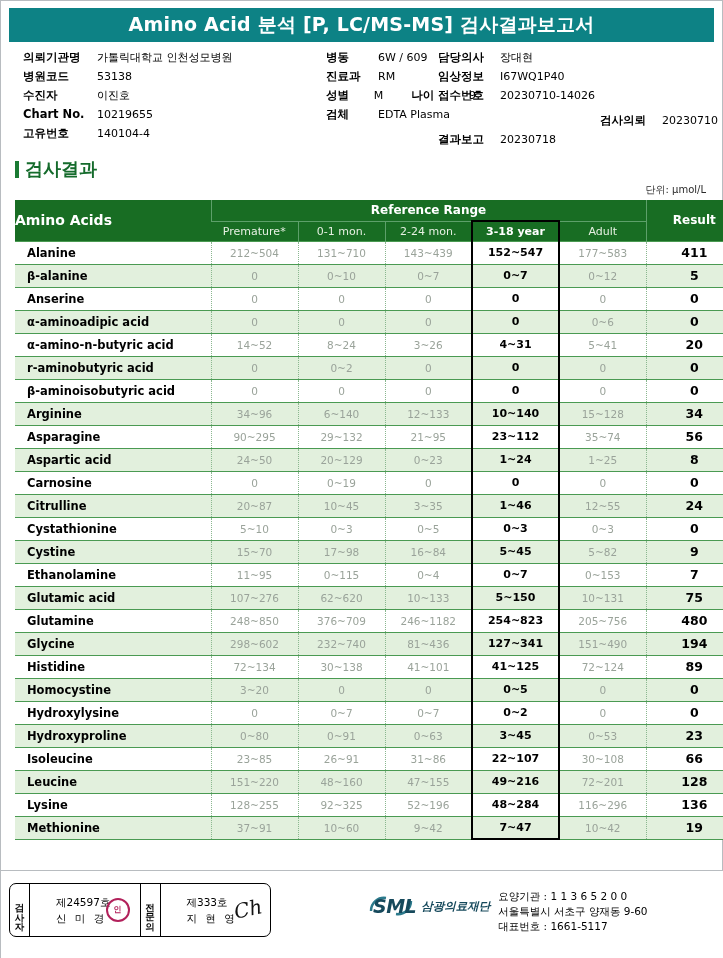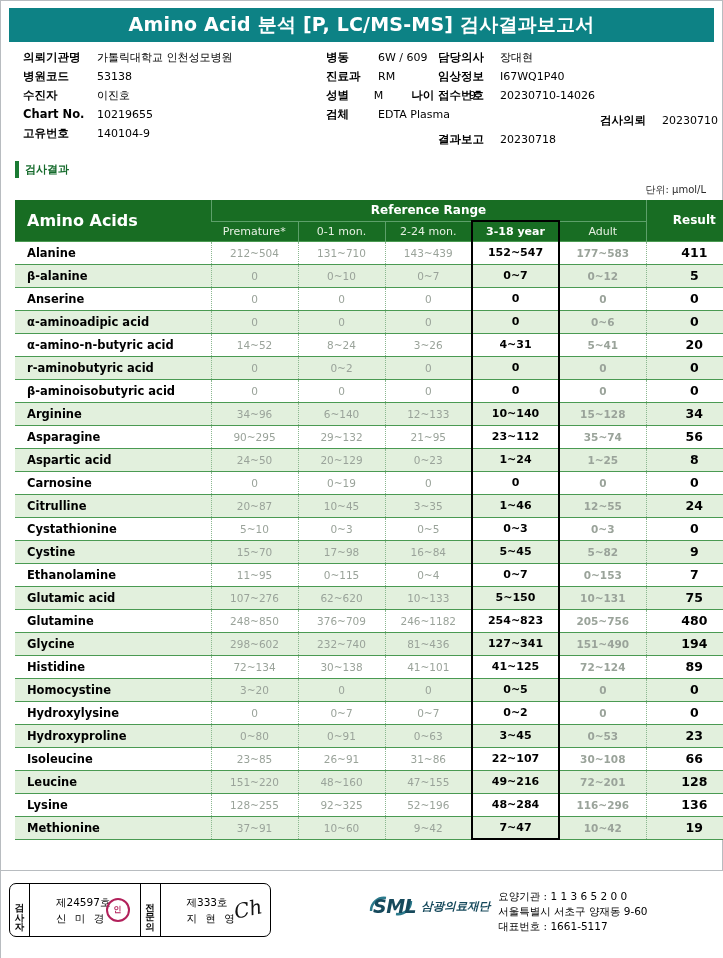--- a/index.html
+++ b/index.html
@@ -82,21 +82,21 @@
     display: flex;
     align-items: center;
     height: 20px;
   }
   .section-bar {
     width: 4px; height: 17px;
     background: #1a7a33;
     margin-right: 6px;
   }
   .section-title {
-    font-size: 11px;
+    font-size: 18px;
     font-weight: bold;
     color: #156b2c;
   }
 
   .unit-line {
     text-align: right;
     padding-right: 16px;
     margin-top: 4px;
     font-size: 10px;
     color: #2b2b2b;
@@ -118,22 +118,21 @@
 
   thead th {
     background: #186d23;
     color: #ffffff;
     font-weight: bold;
     padding: 0;
     border: none;
   }
   th.h-name {
     text-align: left;
-    padding-left: 12px;
-    font-size: 16px;
+    font-size: 14px;
     vertical-align: middle;
   }
   th.h-refgroup {
     text-align: center;
     font-size: 12px;
     height: 21px;
     border-left: 1px solid #5da06a;
     border-bottom: 1px solid #5da06a;
   }
   th.h-result {
@@ -173,21 +172,21 @@
   tbody tr.alt td { background: #e2f0dd; }
   tbody td.name {
     text-align: left;
     padding-left: 12px;
     color: #000000;
     font-weight: bold;
     font-size: 11.5px;
     border-right: 1px dotted #8ab78f;
   }
   tbody td.ref { border-right: 1px dotted #8ab78f; }
-  tbody td.ref.last { border-right: 1px dotted #8ab78f; font-weight: bold; }
+  tbody td.ref.last { border-right: 1px dotted #8ab78f; }
   tbody td.hl {
     color: #000000;
     font-weight: bold;
     font-size: 11px;
     border-left: 2px solid #000000;
     border-right: 2px solid #000000;
     border-top: 1px solid #4a9a52;
     border-bottom: 1px solid #4a9a52;
   }
   tbody tr:last-child td.hl { border-bottom: 2px solid #000000; }
@@ -327,21 +326,21 @@
         <div class="info-row">
           <div class="info-label">수진자</div>
           <div class="info-value">이진호</div>
         </div>
         <div class="info-row">
           <div class="info-label">Chart No.</div>
           <div class="info-value">10219655</div>
         </div>
         <div class="info-row">
           <div class="info-label">고유번호</div>
-          <div class="info-value">140104-9</div>
+          <div class="info-value">140104-4</div>
         </div>
       </div>
     <div class="info-col c2">
         <div class="info-row">
           <div class="info-label">병동</div>
           <div class="info-value">6W / 609</div>
         </div>
         <div class="info-row">
           <div class="info-label">진료과</div>
           <div class="info-value">RM</div>

